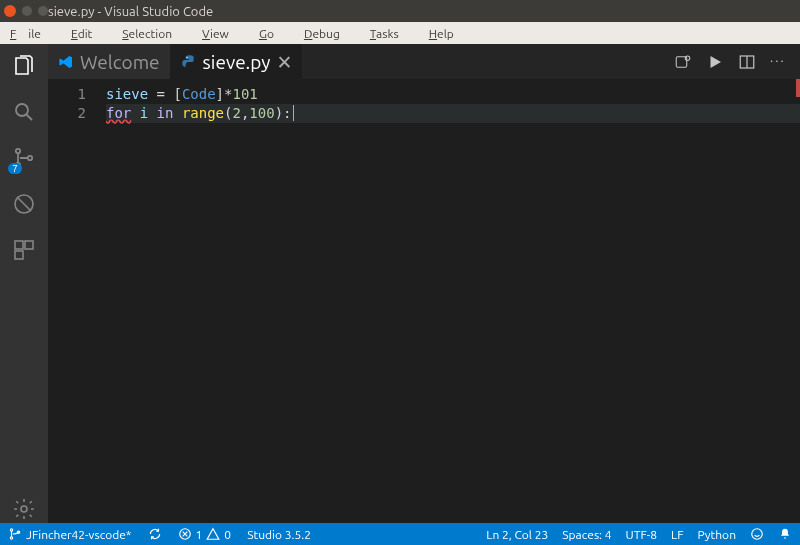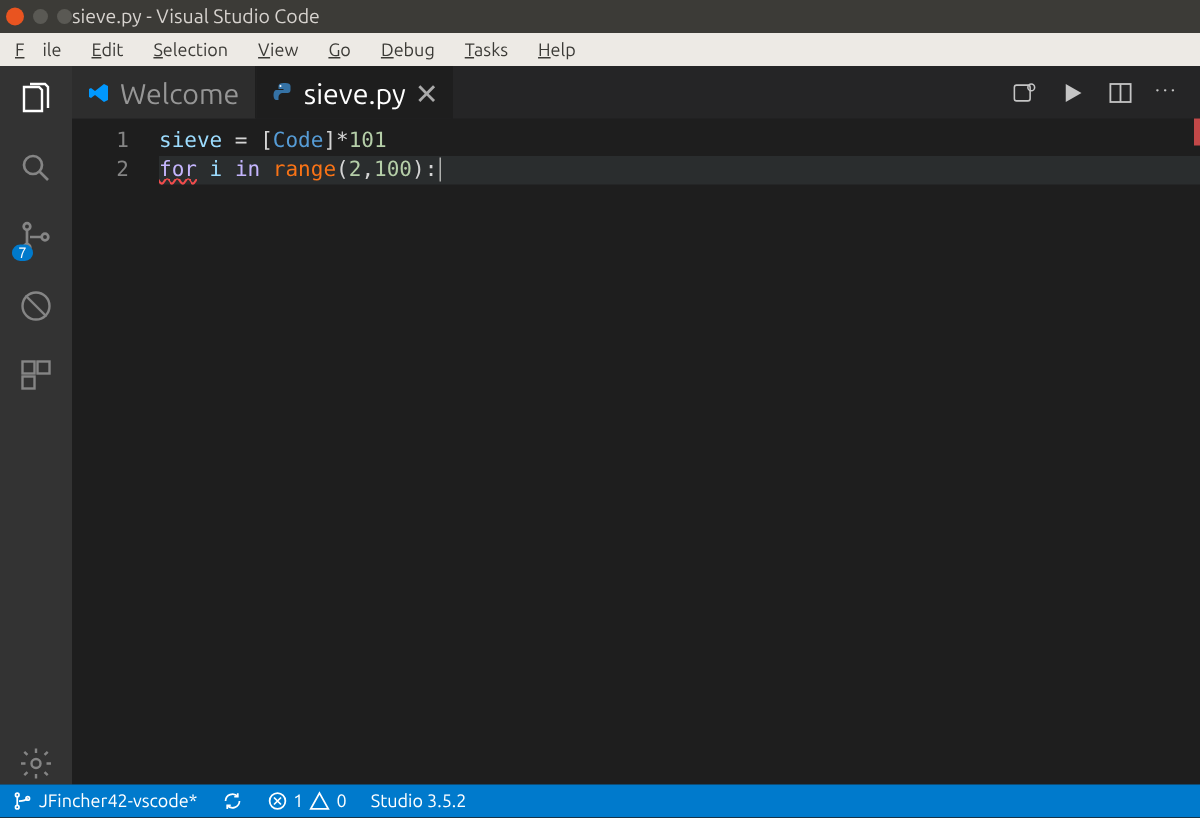--- a/index.html
+++ b/index.html
@@ -20,21 +20,21 @@
   color: #4a4844;
 }
 .os-buttons { display: flex; gap: 6px; align-items: center; }
 .os-btn { width: 12px; height: 12px; border-radius: 50%; display: inline-block; }
 .os-close { background: #e95420; }
 .os-min, .os-max { background: #5a5954; width:10px;height:10px; }
 .os-title { flex:1; text-align:left; color:#d7d3cf; font-size:13px; }
 
 .menubar {
   height: 22px; background: #edeae5; color:#3c3b37;
-  display:flex; align-items:center; gap:8px;
+  display:flex; align-items:center; gap:18px;
   padding: 0 4px; font-size:12px;
 }
 .menubar span { padding: 2px 6px; cursor:default; }
 .menubar span u { text-decoration: underline; }
 
 .vscode-body { flex:1; display:flex; min-height:0; }
 .activitybar {
   width:48px; background:#333333;
   display:flex; flex-direction:column; align-items:center;
   padding-top:8px; gap:18px;
@@ -74,21 +74,21 @@
 }
 .gutter {
   width:52px; text-align:right; color:#858585;
   padding:6px 14px 0 0;
 }
 .codelines { flex:1; padding:6px 0 0 6px; position:relative; }
 .line { white-space:pre; }
 .line.current { background:#2a2d2e; }
 .kw { color:#c4b5fd; }
 .var { color:#9cdcfe; }
-.fn { color:#f97316; }
+.fn { color:#fde047; }
 .num { color:#b5cea8; }
 .const { color:#569cd6; }
 .op { color:#d4d4d4; }
 .squiggle { text-decoration: underline wavy #f14c4c; text-decoration-skip-ink:none; }
 .cursor {
   display:inline-block; width:1px; height:16px;
   background:#aeafad; vertical-align:text-bottom;
   margin-left:1px;
 }
 .minimap-edge {
@@ -243,13 +243,31 @@
       </svg>
     <span>1</span>
     <svg viewBox="0 0 24 24" fill="currentColor">
         <path d="M12 3l10 18H2z" fill="none" stroke="currentColor" stroke-width="2"></path>
       </svg>
     <span>0</span>
   </div>
   <div class="sb-item">
     <span>Studio 3.5.2</span>
   </div>
+  <div class="right">
+    <span class="sb-item">Ln 2, Col 23</span>
+    <span class="sb-item">Spaces: 4</span>
+    <span class="sb-item">UTF-8</span>
+    <span class="sb-item">LF</span>
+    <span class="sb-item">Python</span>
+    <span class="sb-item">
+      <svg viewBox="0 0 24 24" fill="none" stroke="currentColor" stroke-width="2">
+          <circle cx="12" cy="12" r="9"></circle>
+          <path d="M8 14s1.5 2 4 2 4-2 4-2M9 9h.01M15 9h.01"></path>
+        </svg>
+    </span>
+    <span class="sb-item">
+      <svg viewBox="0 0 24 24" fill="currentColor">
+          <path d="M12 3a5 5 0 0 0-5 5v4l-2 3h14l-2-3V8a5 5 0 0 0-5-5zM10 18a2 2 0 0 0 4 0"></path>
+        </svg>
+    </span>
+  </div>
 </div>
 
 </body></html>

